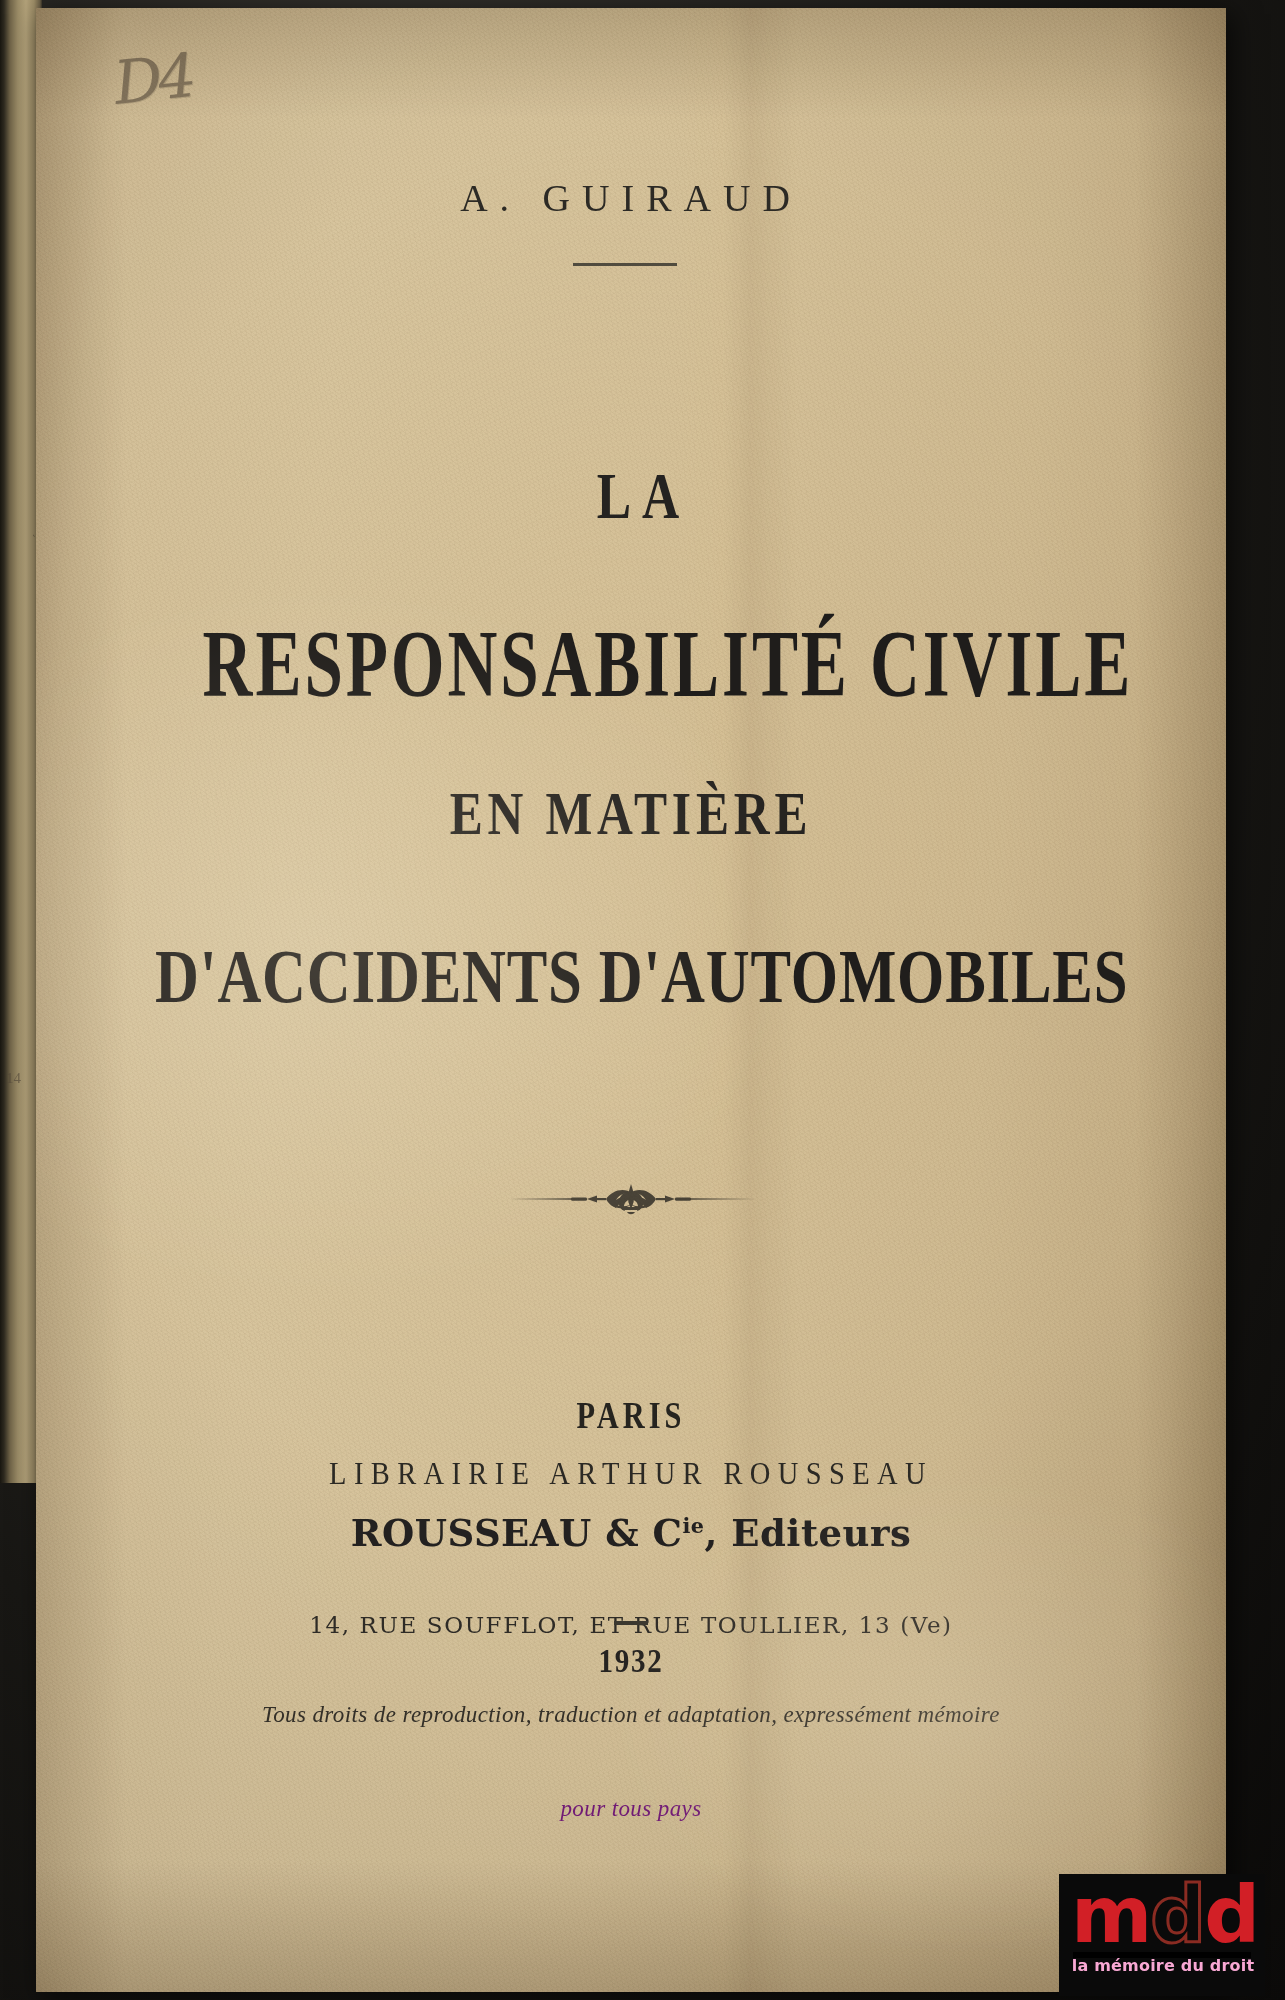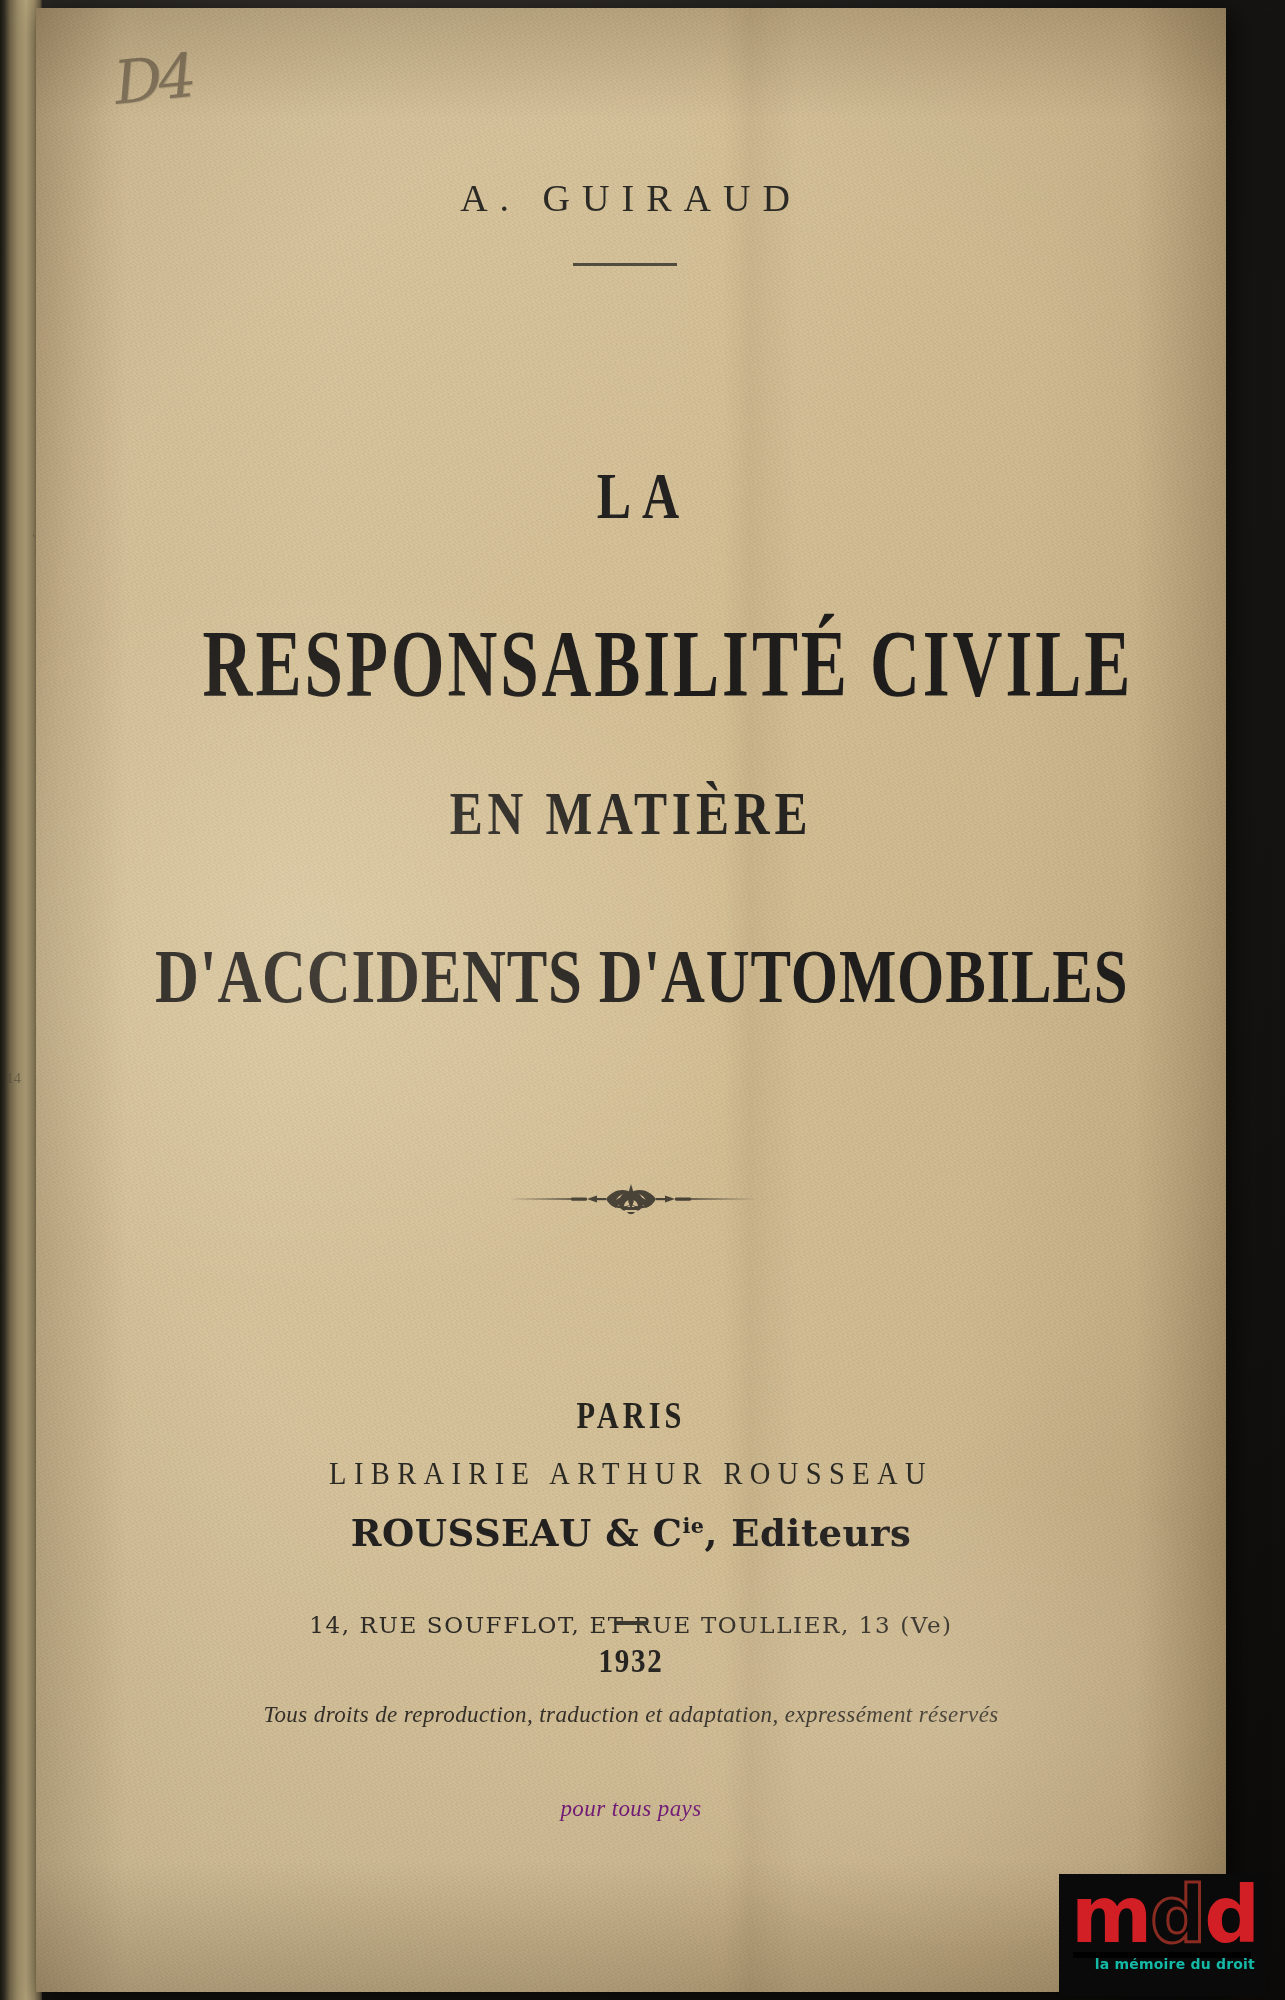--- a/index.html
+++ b/index.html
@@ -25,21 +25,21 @@
     position: absolute;
     inset: 0;
     background:
       radial-gradient(ellipse at 30% 20%, #3a3732 0%, #181714 60%, #0b0a09 100%);
   }
 
   
   #spine-edge {
     position: absolute;
     left: 0; top: 0;
-    width: 42px; height: 2000px;
+    width: 42px; height: 1483px;
     background:
       linear-gradient(90deg,
         #17150f 0px, #2e2a20 4px,
         #6e6247 10px, #9b8c67 18px,
         #b3a27a 26px, #9c8c66 34px,
         #6b5f46 40px, #3a3428 42px);
   }
   #spine-text {
     position: absolute;
     left: -170px;
@@ -311,25 +311,24 @@
     height: 76px;
   }
   #logo-mdd .m { position: relative; }
   #logo-mdd .d-hollow {
     color: transparent;
     -webkit-text-stroke: 3px #8a2b22;
   }
   #logo-tag {
     font-family: "DejaVu Sans", sans-serif;
     font-weight: 700;
-    font-size: 14px;
-    color: #14b8a6;
+    font-size: 16px;
+    color: #f9a8d4;
     letter-spacing: .2px;
     white-space: nowrap;
-    text-align: right;
   }
   #logo-rule {
     position: absolute;
     left: 14px; right: 14px;
     top: 78px;
     height: 6px;
     background: #000;
   }
 </style>
 </head>
@@ -391,21 +390,21 @@
 
     <div class="tcenter" id="imprint-paris">PARIS</div>
     <div class="tcenter" id="imprint-libraire">LIBRAIRIE ARTHUR ROUSSEAU</div>
 
     <div class="tcenter" id="imprint-editeur"><span>ROUSSEAU &amp; C</span><sup>ie</sup><span>, Editeurs</span></div>
 
     <div class="tcenter" id="imprint-address">14, RUE SOUFFLOT, ET RUE TOULLIER, 13 (Ve)</div>
     <div id="imprint-rule"></div>
     <div class="tcenter" id="imprint-year">1932</div>
 
-    <div class="tcenter" id="rights-1">Tous droits de reproduction, traduction et adaptation, expressément réservés</div>
+    <div class="tcenter" id="rights-1">Tous droits de reproduction, traduction et adaptation, expressément mémoire</div>
     <div class="tcenter" id="rights-2">pour tous pays</div>
 
     <div id="ink-fade"></div>
   </div>
 
   <div id="logo">
     <div id="logo-mdd"><span class="m">m</span><span class="d-hollow">d</span><span>d</span></div>
     <div id="logo-rule"></div>
     <div id="logo-tag">la mémoire du droit</div>
   </div>

